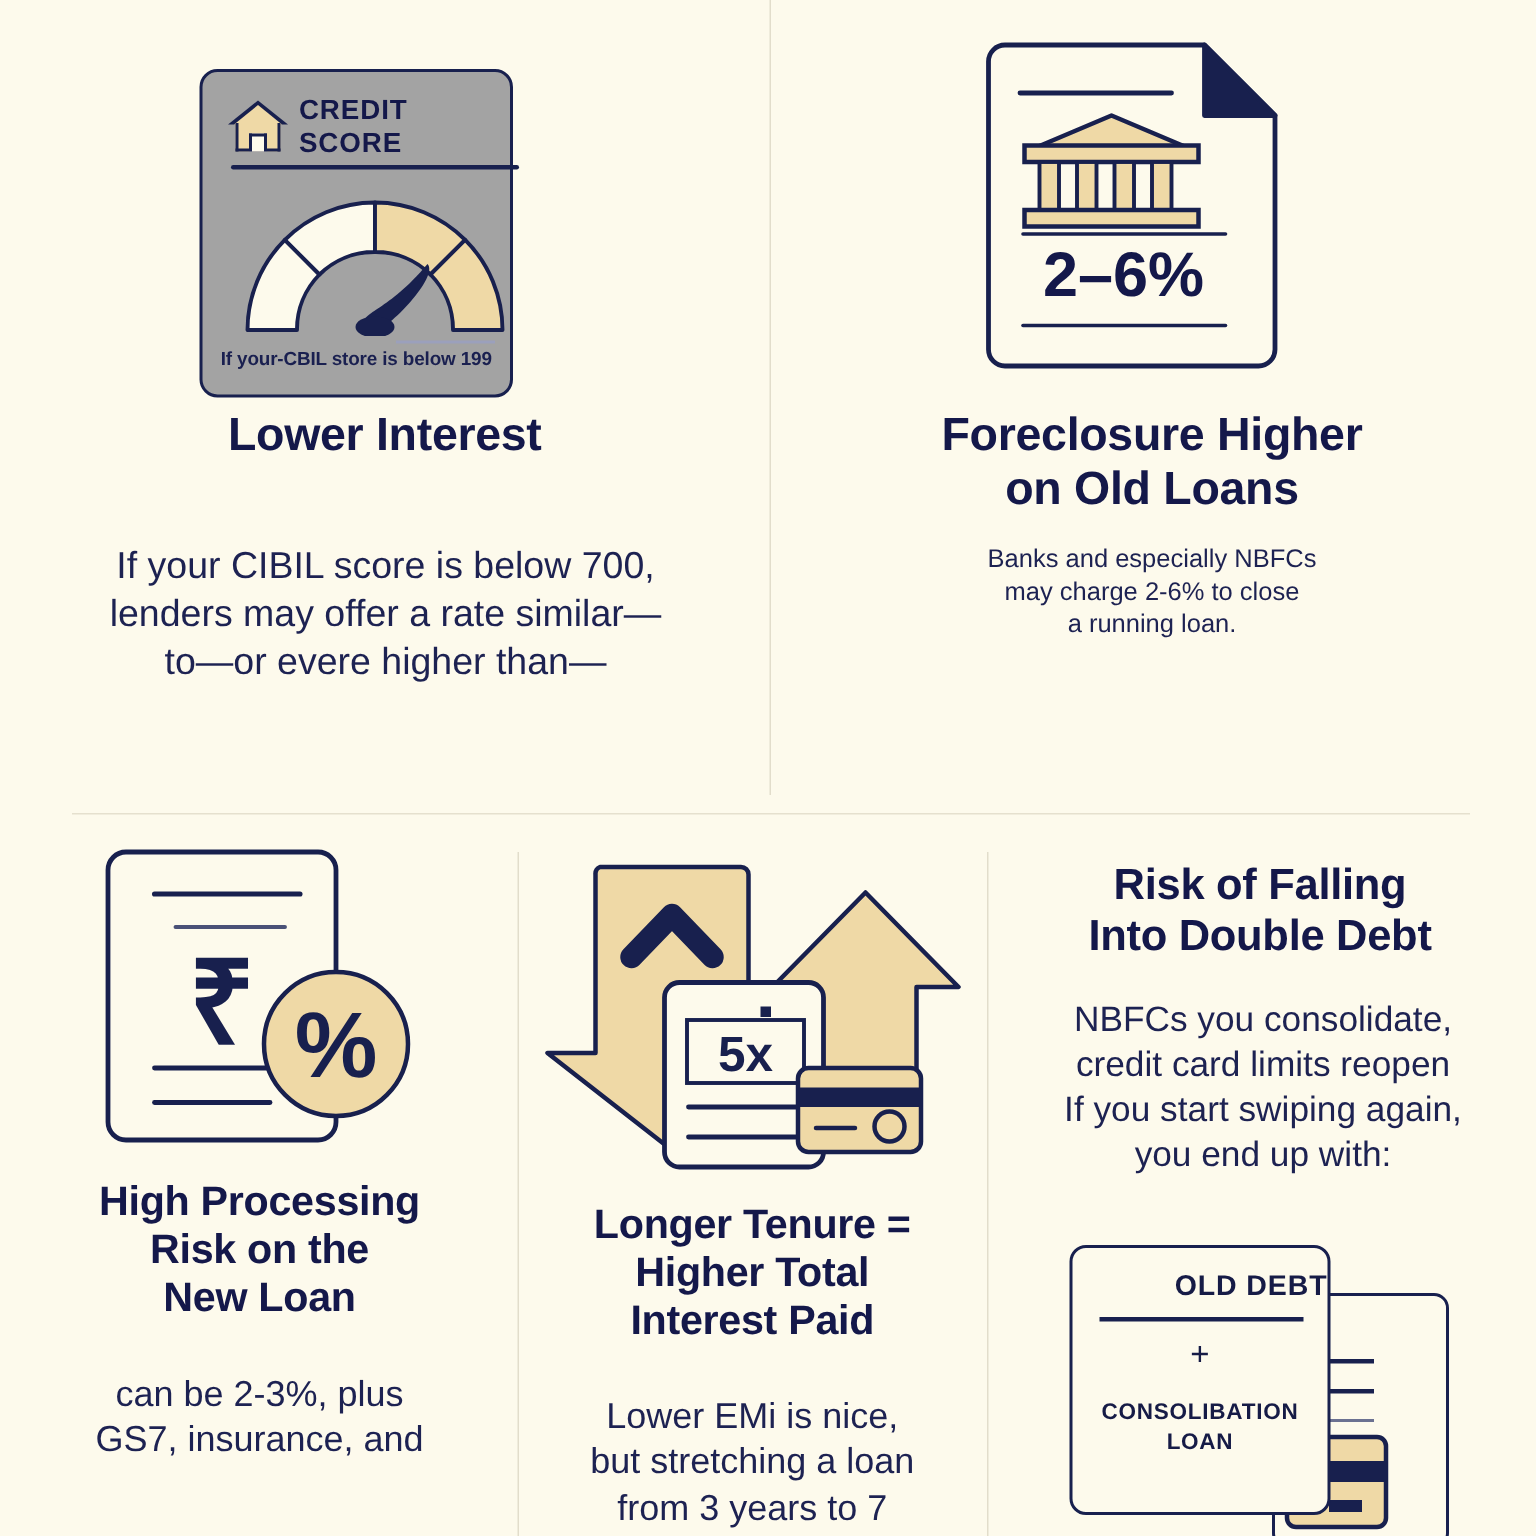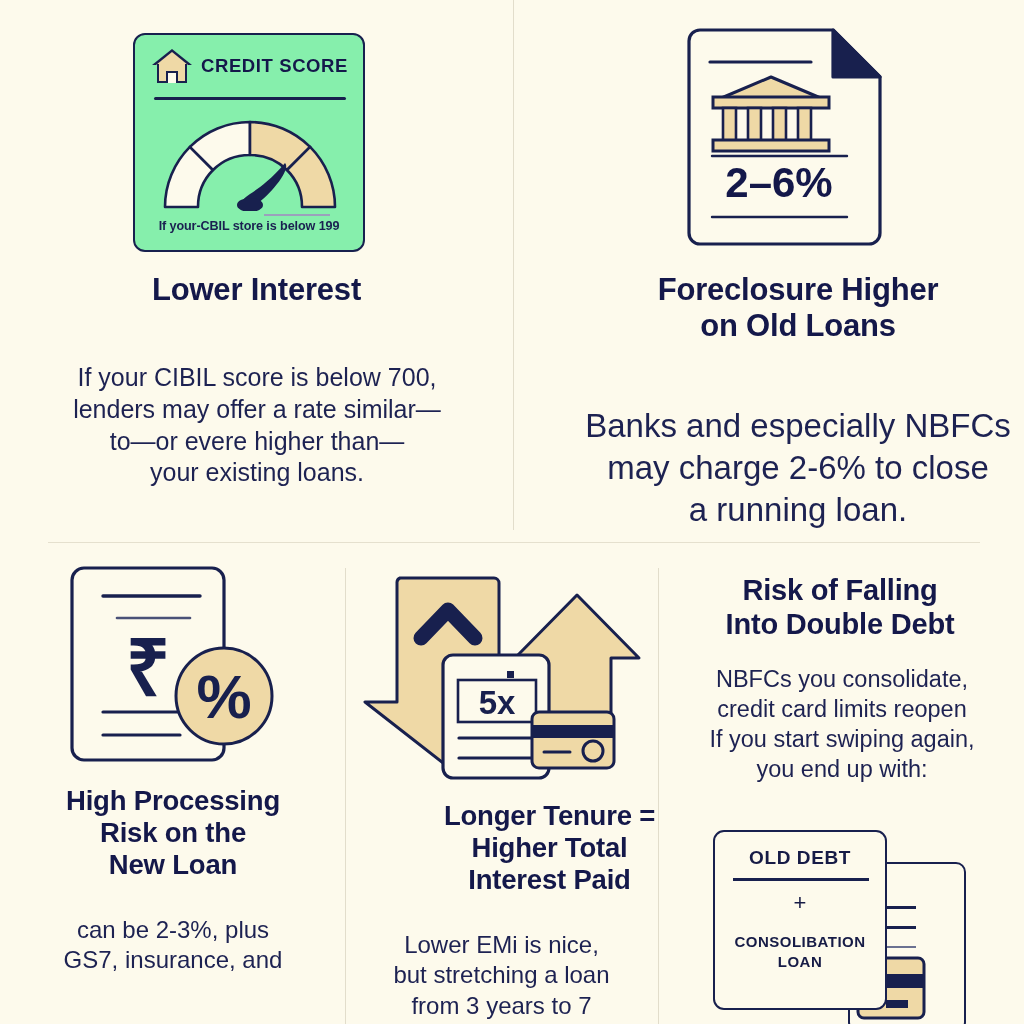--- a/index.html
+++ b/index.html
@@ -31,22 +31,22 @@
   .body{
     color:#1D2252;
     text-align:center;
     line-height:1.27;
     font-weight:400;
   }
 
   
   #cell-tl{left:0;top:0;width:513px;height:530px;}
   .cs-card{
-    position:absolute;left:133px;top:33px;width:232px;height:219px;
-    border:2.5px solid #18204E;border-radius:12px;background:#86efac;
+    position:absolute;left:133px;top:46px;width:209px;height:219px;
+    border:2.5px solid #18204E;border-radius:12px;background:#a3a3a3;
     box-sizing:border-box;
   }
   .cs-head{position:absolute;left:17px;top:14px;display:flex;align-items:center;gap:9px;}
   .house{position:relative;width:40px;height:34px;}
   .house .roof{
     position:absolute;left:0;top:0;width:0;height:0;
     border-left:20px solid transparent;border-right:20px solid transparent;
     border-bottom:16px solid #18204E;
   }
   .house .roof-in{
@@ -68,51 +68,51 @@
   .cs-foot{
     position:absolute;left:0;right:0;top:184px;text-align:center;
     font-size:12.6px;font-weight:600;letter-spacing:-0.1px;color:#1A2050;
   }
   .cs-foot-rule{position:absolute;left:129px;top:179px;width:66px;height:2px;background:#9BA0BC;}
 
   .tl-title{position:absolute;left:20px;top:272px;width:473px;font-size:31px;}
   .tl-body{position:absolute;left:24px;top:362px;width:466px;font-size:25px;}
 
   
-  #cell-tr{left:543px;top:0;width:432px;height:530px;}
+  #cell-tr{left:513px;top:0;width:432px;height:530px;}
   .doc-card{
     position:absolute;left:138px;top:27px;width:204px;height:223px;
   }
   .tl-title2{position:absolute;left:10px;top:272px;width:490px;font-size:31px;}
-  .tr-body{position:absolute;left:20px;top:362px;width:470px;font-size:33px;margin-top:43px;}
+  .tr-body{position:absolute;left:20px;top:362px;width:470px;font-size:17px;}
 
   
   #cell-bl{left:0;top:560px;width:345px;height:464px;}
   .bl-art{position:absolute;left:62px;top:0px;width:250px;height:215px;}
   .bl-title{position:absolute;left:6px;top:225px;width:334px;font-size:27.5px;}
   .bl-body{position:absolute;left:6px;top:355px;width:334px;font-size:24px;}
 
   
   #cell-bm{left:345px;top:560px;width:313px;height:464px;}
   .bm-art{position:absolute;left:18px;top:10px;width:285px;height:215px;}
-  .bm-title{position:absolute;left:2px;top:240px;width:309px;font-size:27.5px;padding-left:48px;}
+  .bm-title{position:absolute;left:2px;top:240px;width:309px;font-size:27.5px;}
   .bm-body{position:absolute;left:2px;top:370px;width:309px;font-size:24px;}
 
   
   #cell-br{left:658px;top:560px;width:366px;height:464px;}
   .br-title{position:absolute;left:2px;top:14px;width:360px;font-size:29px;}
   .br-body{position:absolute;left:2px;top:105px;width:364px;font-size:23.5px;}
   .br-art{position:absolute;left:50px;top:260px;width:316px;height:204px;}
 
   .debt-card{
     position:absolute;left:5px;top:10px;width:174px;height:180px;
     border:2.5px solid #18204E;border-radius:11px;background:#FDFAEC;box-sizing:border-box;
     z-index:3;
   }
-  .debt-l1{position:absolute;left:0;right:0;top:15px;text-align:center;font-size:19px;font-weight:bold;letter-spacing:0.6px;}
+  .debt-l1{position:absolute;left:0;right:0;top:15px;text-align:right;font-size:19px;font-weight:bold;letter-spacing:0.6px;}
   .debt-rule{position:absolute;left:18px;top:46px;width:136px;height:2.5px;background:#18204E;}
   .debt-plus{position:absolute;left:0;right:0;top:58px;text-align:center;font-size:22px;font-weight:500;}
   .debt-l2{position:absolute;left:6px;right:6px;top:100px;text-align:center;font-size:15px;font-weight:bold;letter-spacing:0.5px;line-height:1.35;}
   .behind-card{
     position:absolute;left:140px;top:42px;width:118px;height:170px;
     border:2.5px solid #18204E;border-radius:10px 10px 10px 10px;background:#FDFAEC;box-sizing:border-box;
     z-index:1;
   }
   .bh-line{position:absolute;left:18px;height:2.5px;background:#18204E;}
   .cc-mini{
@@ -161,21 +161,20 @@
       <div class="cs-foot">If your-CBIL store is below 199</div>
     </div>
 
     <div class="title tl-title">
       <div>Lower Interest</div>
     </div>
     <div class="body tl-body">
       <div>If your CIBIL score is below 700,</div>
       <div>lenders may offer a rate similar—</div>
       <div>to—or evere higher than—</div>
-      <div>your existing loans.</div>
     </div>
   </div>
 
   <div class="cell" id="cell-tr">
 
     <div class="doc-card">
       <svg width="204" height="223" viewBox="0 0 204 223">
         <path d="M8,14 a11,11 0 0 1 11,-11 H152 L199,50 V206 a11,11 0 0 1 -11,11 H19 a11,11 0 0 1 -11,-11 Z" fill="#FDFAEC" stroke="#18204E" stroke-width="3.2" stroke-linejoin="round"></path>
         <path d="M152,3 L199,50 H152 Z" fill="#18204E" stroke="#18204E" stroke-width="3.2" stroke-linejoin="round"></path>
         <line x1="29" y1="35" x2="130" y2="35" stroke="#18204E" stroke-width="3.2" stroke-linecap="round"></line>

